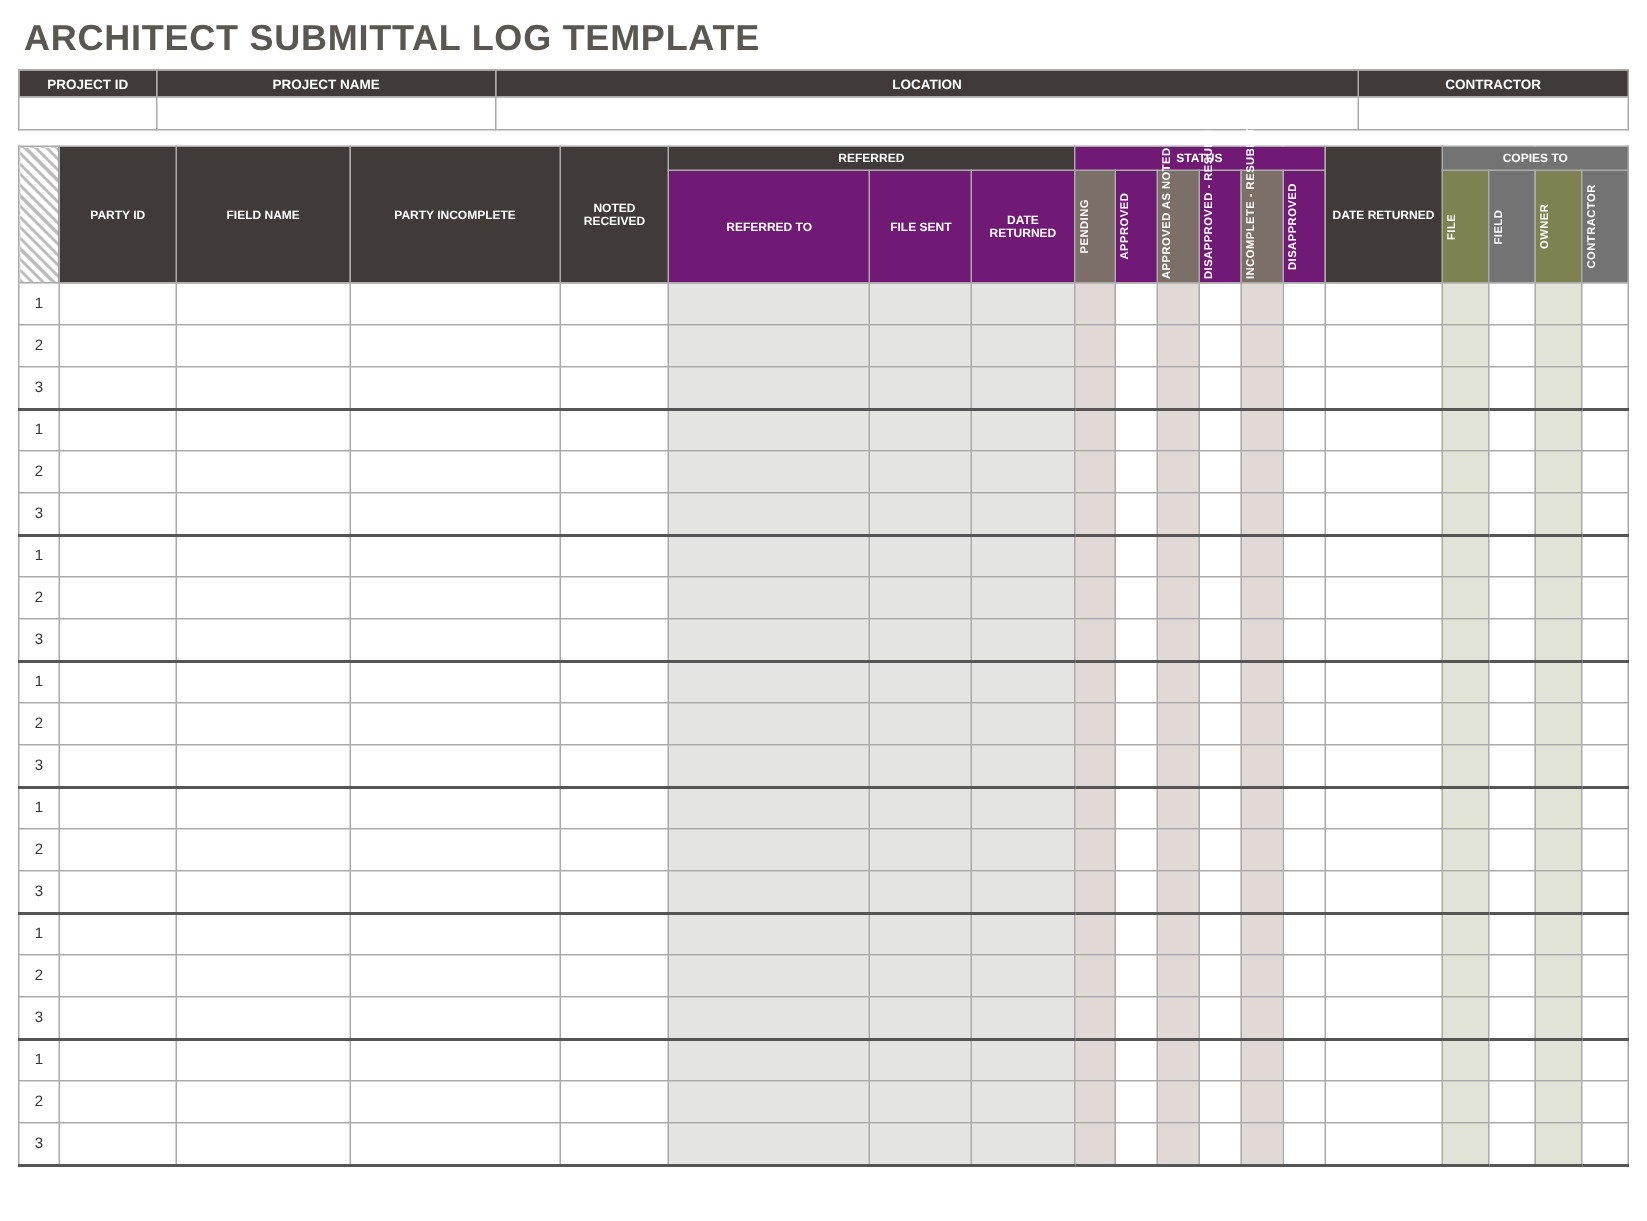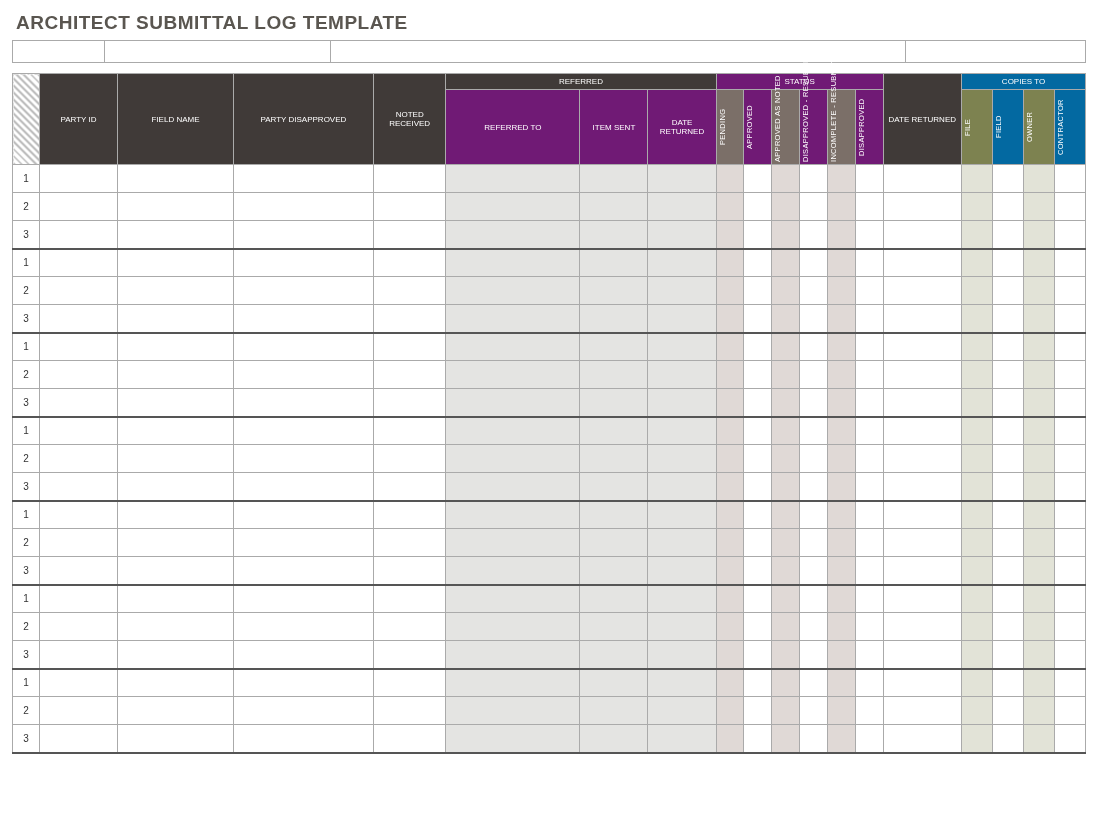--- a/index.html
+++ b/index.html
@@ -5,21 +5,21 @@
   * { box-sizing: border-box; }
   body {
     margin: 0;
     padding: 12px;
     font-family: Arial, Helvetica, sans-serif;
     font-size: 10px;
     background: #fff;
     width: 1098px;
   }
   .title {
-    font-size: 19px;
+    font-size: 24px;
     font-weight: 700;
     color: #5a5650;
     letter-spacing: 0.5px;
     margin-bottom: 6px;
     padding-left: 4px;
   }
   table { border-collapse: collapse; width: 100%; table-layout: fixed; }
   td, th { padding: 0; }
 
   
@@ -37,30 +37,30 @@
     background: #fff;
     height: 22px;
     border: 1px solid #aaa;
   }
 
   
   .log-table { width: 100%; margin-top: 10px; }
   .log-table th, .log-table td { border: 1px solid #aaa; }
   .log-table th {
     color: #fff;
-    font-weight: 400;
+    font-weight: 700;
     font-size: 8px;
     text-align: center;
     vertical-align: middle;
     padding: 2px 1px;
   }
   .hd-dark  { background: #403a38; }
   .hd-brown { background: #701a75; margin-left: 15px; }
   .hd-taupe  { background: #7b6f68; }
-  .hd-olive  { background: #0369a1; }
+  .hd-olive  { background: #737373; }
   .hd-olive2 { background: #7d8250; }
 
   .vert {
     writing-mode: vertical-rl;
     transform: rotate(180deg);
     white-space: nowrap;
     height: 70px;
     font-size: 7.5px;
     letter-spacing: 0.3px;
   }
@@ -107,20 +107,26 @@
 <div class="title">ARCHITECT SUBMITTAL LOG TEMPLATE</div>
 
 <table class="info-table">
   <colgroup>
     <col style="width:92px">
     <col style="width:226px">
     <col>
     <col style="width:180px">
   </colgroup>
   <tbody>
+      <tr>
+    <th>PROJECT ID</th>
+    <th>PROJECT NAME</th>
+    <th>LOCATION</th>
+    <th>CONTRACTOR</th>
+  </tr>
   <tr>
     <td></td>
     <td></td>
     <td></td>
     <td></td>
   </tr>
 </tbody>
   </table>
 
 <table class="log-table">
@@ -143,30 +149,30 @@
     <col class="c-copy">
       <col class="c-copy">
       <col class="c-copy">
       <col class="c-copy">
   </colgroup>
   <thead>
     <tr>
       <th rowspan="2" class="corner"></th>
       <th rowspan="2" class="hd-dark">PARTY ID</th>
       <th rowspan="2" class="hd-dark">FIELD NAME</th>
-      <th rowspan="2" class="hd-dark">PARTY DISAPPROVED</th>
+      <th rowspan="2" class="hd-dark">PARTY INCOMPLETE</th>
       <th rowspan="2" class="hd-dark">NOTED RECEIVED</th>
       <th colspan="3" class="hd-dark" style="height:16px">REFERRED</th>
       <th colspan="6" class="hd-brown" style="height:16px">STATUS</th>
       <th rowspan="2" class="hd-dark">DATE RETURNED</th>
       <th colspan="4" class="hd-olive" style="height:16px">COPIES TO</th>
     </tr>
     <tr>
       <th class="hd-brown" style="height:60px">REFERRED TO</th>
-      <th class="hd-brown">ITEM SENT</th>
+      <th class="hd-brown">FILE SENT</th>
       <th class="hd-brown">DATE RETURNED</th>
       <th class="hd-taupe">
           <div class="vert">PENDING</div>
         </th>
       <th class="hd-brown">
           <div class="vert">APPROVED</div>
         </th>
       <th class="hd-taupe">
           <div class="vert">APPROVED AS NOTED</div>
         </th>

